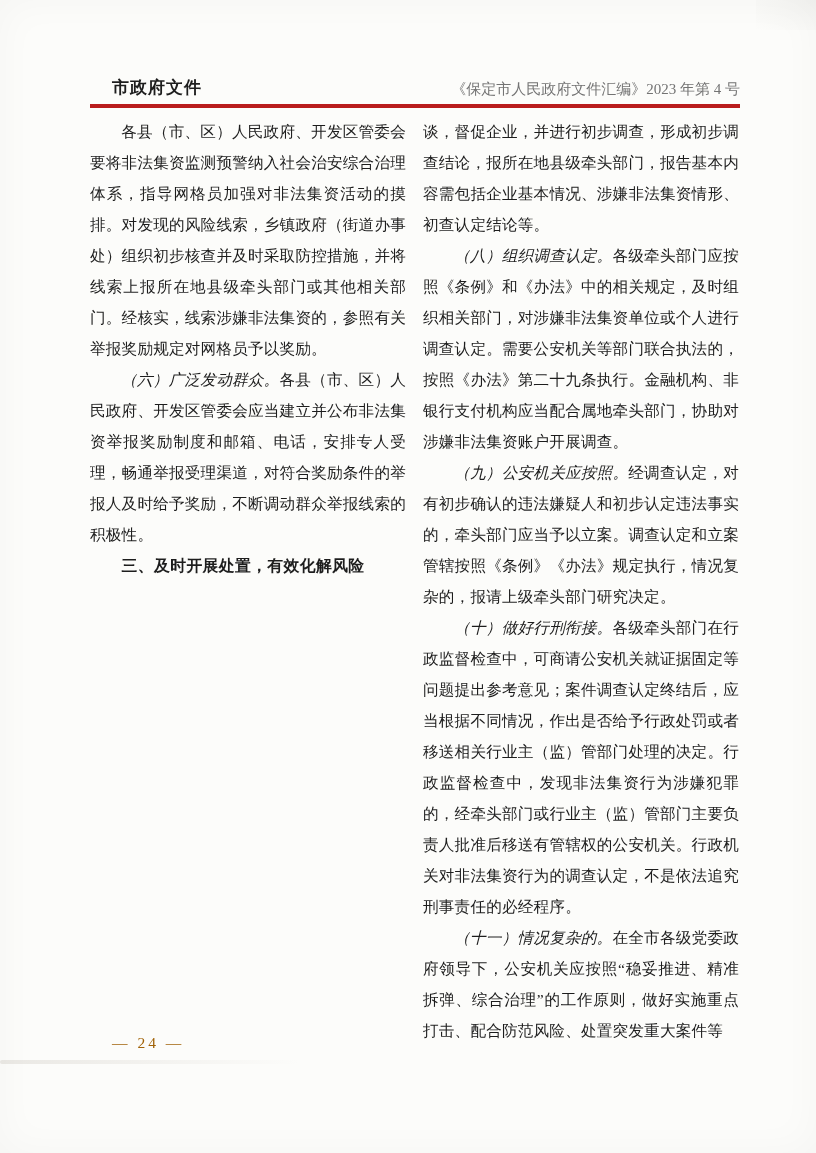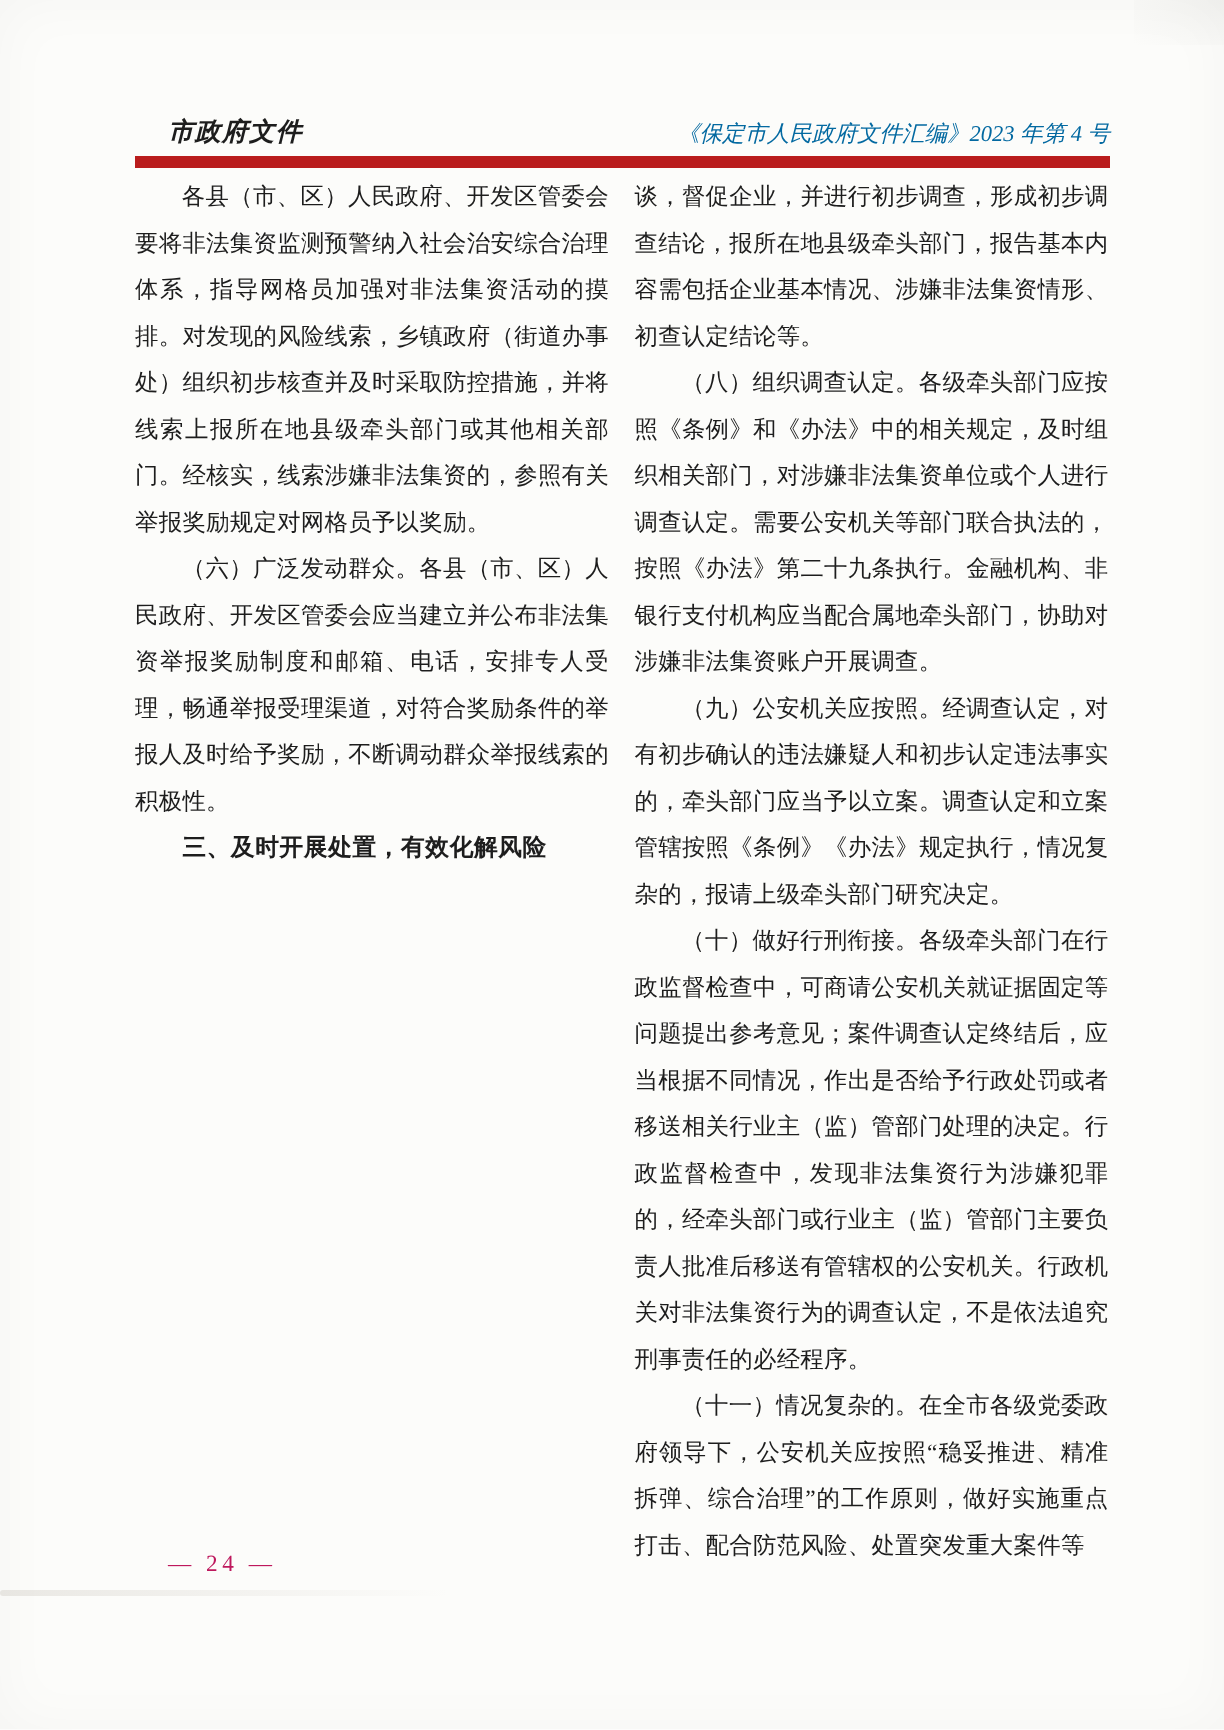--- a/index.html
+++ b/index.html
@@ -19,35 +19,34 @@
   }
   
   .header {
     position: absolute;
     left: 90px;
     top: 76px;
     width: 650px;
     display: flex;
     justify-content: space-between;
     align-items: flex-end;
-    border-bottom: 8px solid #b91c1c;
+    border-bottom: 4px solid #b91c1c;
     padding-bottom: 5px;
-    font-style: italic;
   }
   .header-left {
     font-family: "Liberation Sans", sans-serif;
     font-weight: 700;
     font-size: 17px;
     letter-spacing: 1px;
     padding-left: 22px;
   }
   .header-right {
     font-family: "Liberation Serif", serif;
     font-size: 15px;
-    color: #0369a1;
+    color: #737373;
   }
   
   .content {
     position: absolute;
     left: 90px;
     top: 116px;
     width: 650px;
     display: flex;
     gap: 17px;
   }
@@ -60,35 +59,36 @@
     letter-spacing: 0.2px;
   }
   .col p {
     margin: 0;
     text-indent: 2em;
   }
   .col p.no-indent {
     text-indent: 0;
   }
   .lead {
+    font-style: italic; 
   }
   .heading {
     font-family: "Liberation Sans", sans-serif;
     font-weight: 700;
     font-size: 15.8px;
     letter-spacing: 0.4px;
   }
   
   .page-number {
     position: absolute;
     left: 112px;
     top: 1034px;
     font-size: 15.5px;
     letter-spacing: 3px;
-    color: #be185d;
+    color: #a16207;
   }
   
   .artifact-streak {
     position: absolute;
     left: 0;
     top: 1060px;
     width: 300px;
     height: 4px;
     background: linear-gradient(to right, rgba(150,140,125,0.18), rgba(150,140,125,0));
     border-radius: 2px;

